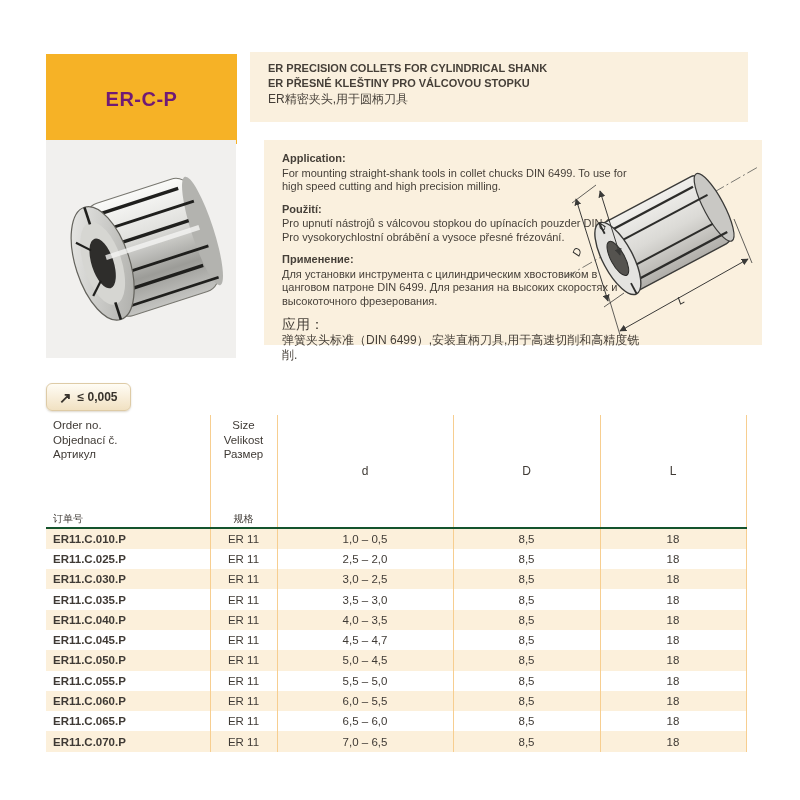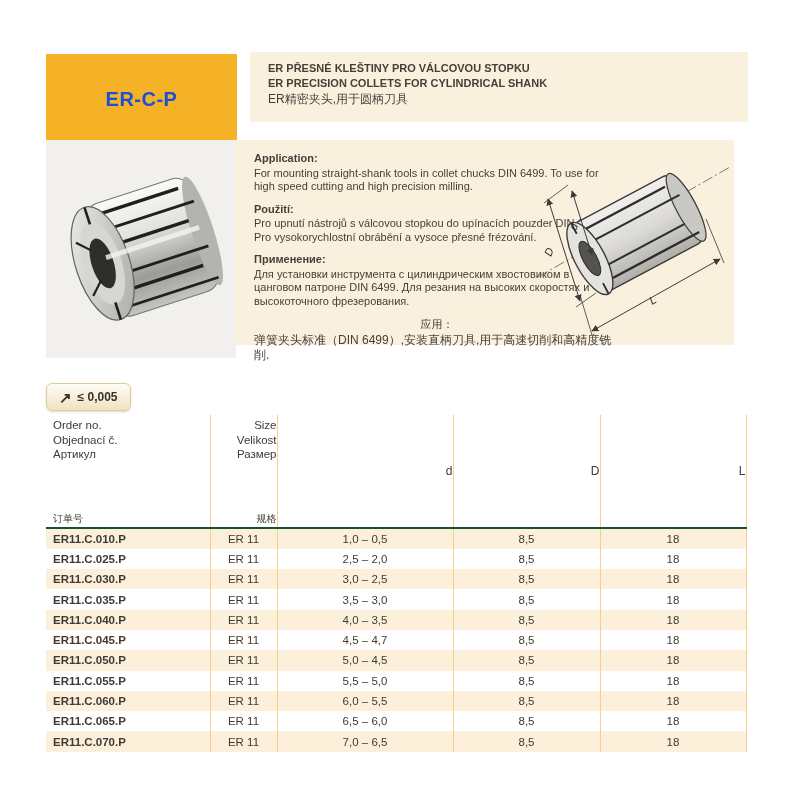--- a/index.html
+++ b/index.html
@@ -5,38 +5,38 @@
   html,body { margin:0; padding:0; background:#ffffff; }
   .page {
     position:relative; width:800px; height:800px; background:#ffffff;
     font-family:"Liberation Sans", sans-serif; color:#3F3A33; overflow:hidden;
   }
 
   
   .code-box {
     position:absolute; left:46px; top:54px; width:191px; height:90px;
     background:#F6B226; display:flex; align-items:center; justify-content:center;
-    font-weight:bold; font-size:20px; color:#1d4ed8; letter-spacing:0.5px;
+    font-weight:bold; font-size:20px; color:#701a75; letter-spacing:0.5px;
   }
   .title-box {
     position:absolute; left:250px; top:52px; width:498px; height:70px;
     background:#FAF0DE; box-sizing:border-box; padding:9px 0 0 18px;
   }
   .title-line { font-size:11px; font-weight:bold; line-height:15px; color:#453F38; }
   .title-line.zh { font-size:12px; font-weight:normal; line-height:16px; }
 
   
   .photo-box { position:absolute; left:46px; top:140px; width:190px; height:218px; background:#F1F0EE; }
 
   
-  .app-box { position:absolute; left:236px; top:140px; width:498px; height:205px; background:#FAF0DE; }
+  .app-box { position:absolute; left:264px; top:140px; width:498px; height:205px; background:#FAF0DE; }
   .app-text { position:absolute; left:18px; top:7px; width:366px; font-size:11px; line-height:13.5px; color:#453F38; }
   .app-heading { font-weight:bold; margin-top:9px; }
   .app-section:first-child .app-heading { margin-top:5px; }
-  .app-heading.zh { font-size:11px; font-weight:normal; margin-top:10px;text-align:center; }
+  .app-heading.zh { font-size:14px; font-weight:normal; margin-top:10px; }
   .app-body { margin-top:1px; }
   .app-body.zh { font-size:12px; line-height:15px; }
   .tech-drawing { position:absolute; right:0; top:5px; }
 
   
   .badge {
     position:absolute; left:46px; top:383px; height:28px; padding:0 12px;
     border:1px solid #DECBA6; border-radius:6px;
     background:linear-gradient(#FFFCF4,#F1E1C2);
     display:flex; align-items:center; gap:6px; box-sizing:border-box;
@@ -44,21 +44,21 @@
     box-shadow:0 1px 2px rgba(120,100,60,0.25);
   }
   .badge .arrow { font-size:15px; line-height:1; font-weight:bold; }
 
   
   .spec-table {
     position:absolute; left:46px; top:415px; width:700px;
     border-collapse:collapse; table-layout:fixed; font-size:11.5px; color:#3F3A35;
   }
   .spec-table th, .spec-table td { padding:0; }
-  .spec-table thead th { vertical-align:top; font-weight:normal; text-align:right; padding-top:3px; height:63px; }
+  .spec-table thead th { vertical-align:top; font-weight:normal; text-align:center; padding-top:3px; height:63px; }
   .spec-table thead tr { border-bottom:2px solid #14532d; }
   .spec-table th.c1 { text-align:left; padding-left:7px; }
   .hdr-line { font-size:11.5px; line-height:14.5px; }
   .hdr-line.zh { font-size:10px; line-height:17px;margin-top:48px; }
   .col-border { border-left:1px solid #F7CE90; }
   .spec-table th.cmid { vertical-align:middle; font-size:12px; padding-top:0; }
   .spec-table tbody td { height:20.3px; text-align:center; }
   .spec-table tbody td.c1 { text-align:left; padding-left:7px; font-weight:bold; }
   .spec-table tbody td.c5, .spec-table th.c5 { border-right:1px solid #F7CE90; }
   .spec-table tbody tr:nth-child(odd) { background:#FCF0DB; }
@@ -66,22 +66,22 @@
 </head>
 <body>
 
 <div class="page">
 
   <div class="code-box">
     <span>ER-C-P</span>
   </div>
 
   <div class="title-box">
+    <div class="title-line">ER PRECISION COLLETS FOR CYLINDRICAL SHANK</div>
     <div class="title-line">ER PŘESNÉ KLEŠTINY PRO VÁLCOVOU STOPKU</div>
-    <div class="title-line">ER PRECISION COLLETS FOR CYLINDRICAL SHANK</div>
     <div class="title-line zh">ER精密夹头,用于圆柄刀具</div>
   </div>
 
   <div class="photo-box">
     <svg width="190" height="218" viewBox="0 0 190 218">
       <defs>
         <linearGradient id="pmetal" x1="0" y1="0" x2="0" y2="1">
           <stop offset="0" stop-color="#fafaf8"></stop>
           <stop offset="0.35" stop-color="#e2e2df"></stop>
           <stop offset="0.72" stop-color="#9c9c98"></stop>

